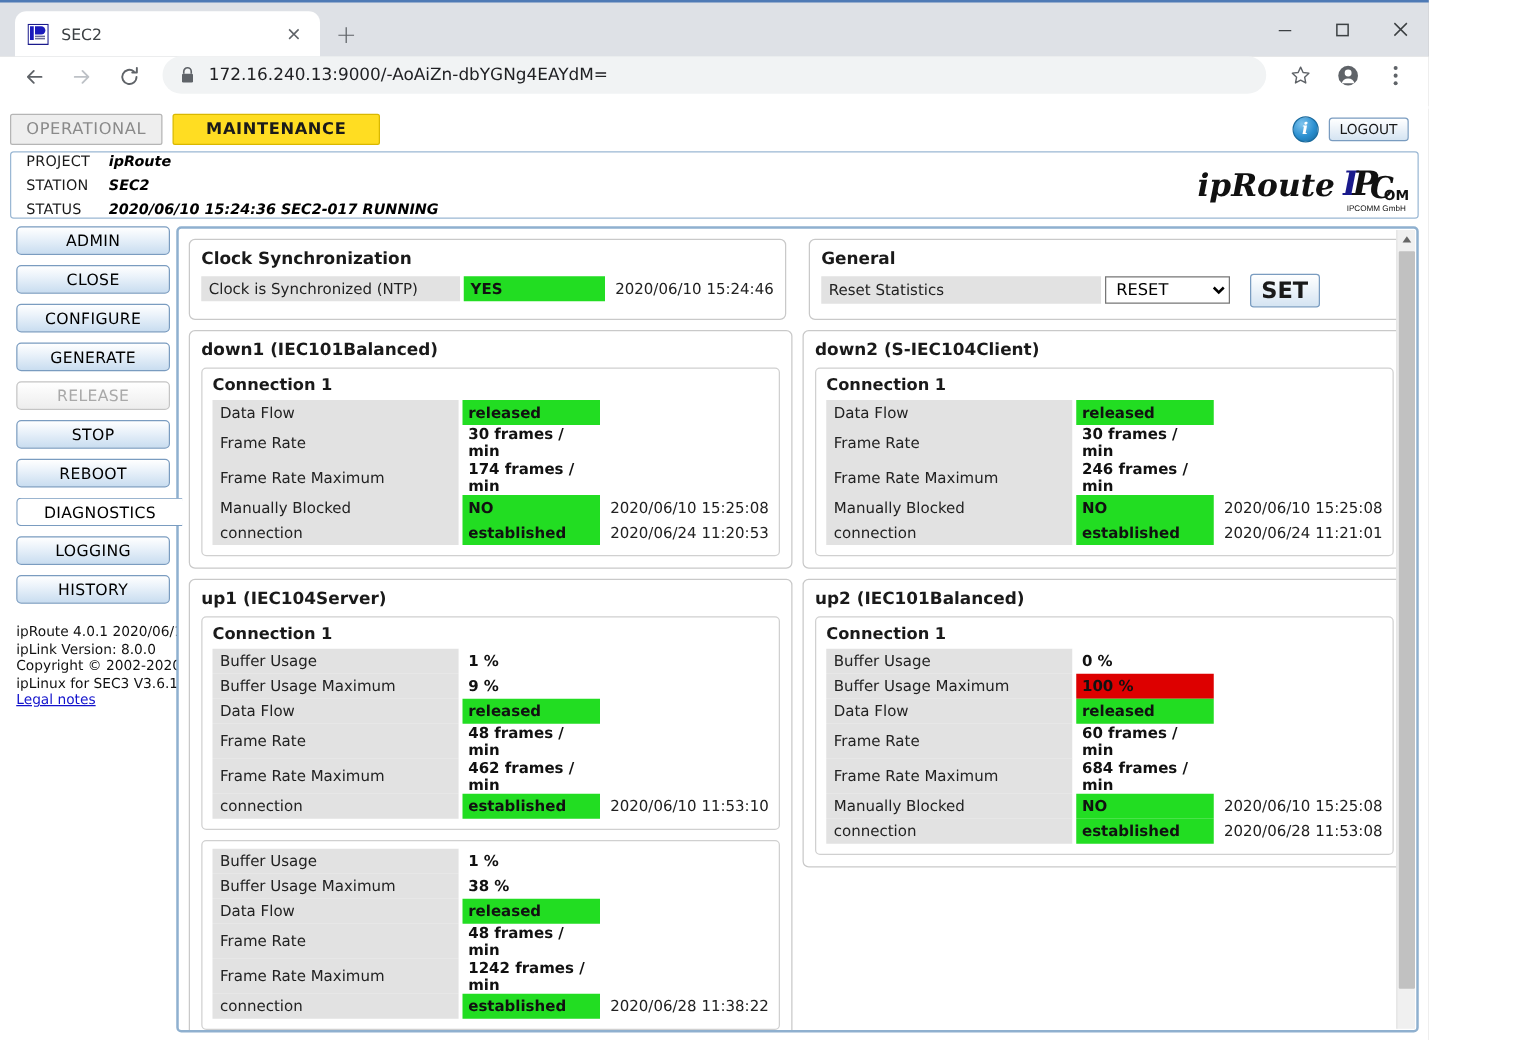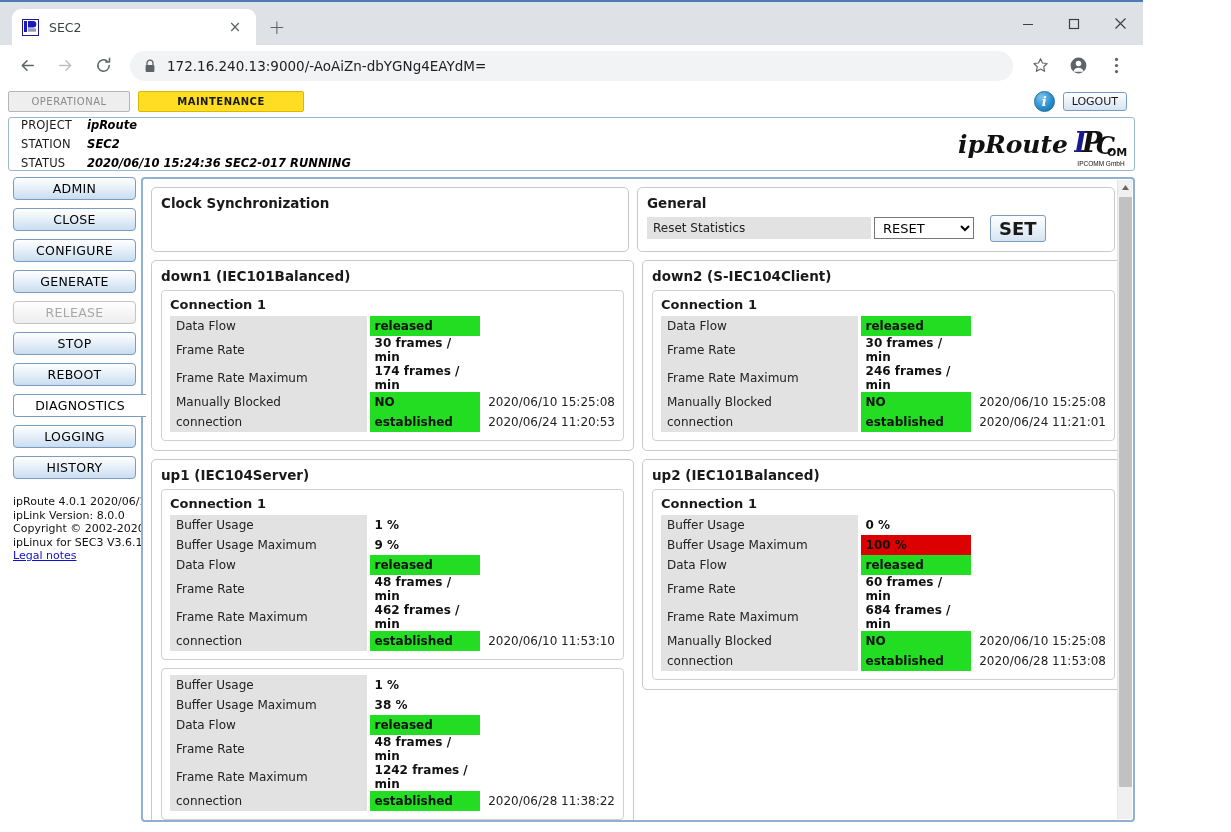--- a/index.html
+++ b/index.html
@@ -47,21 +47,21 @@
   .winctrls {
     position:absolute; right:0; top:0; height: 43px; display:flex;
   }
   .winbtn {
     width: 46px; height: 43px; display:flex; align-items:center; justify-content:center;
     color:#3c4043;
   }
 
   .toolbar {
     height: 42px; background: #fff;
-    display:flex; align-items:center; padding: 0 8px;
+    display:flex; align-items:flex-start; padding: 0 8px;
     border-bottom: 1px solid #dadce0;
   }
   .navbtn {
     width: 32px; height: 32px; margin: 0 3px;
     display:flex; align-items:center; justify-content:center;
     color: #5f6368; flex:none;
   }
   .navbtn.disabled { color: #bdc1c6; }
   .omnibox {
     flex: 1; height: 30px; margin: 0 8px;
@@ -80,21 +80,21 @@
   
   .page {
     position: absolute; top: 85px; left: 0; right: 0; bottom: 0;
     background: #fff; overflow: hidden;
     font-size: 12px; color: #000;
   }
 
   
   .modebar { padding: 6px 8px 0 8px; display: flex; gap: 8px; }
   .modebtn {
-    font-size: 10px; letter-spacing: .5px;
+    font-size: 13px; letter-spacing: .5px;
     padding: 4px 0; width: 122px; text-align:center;
     border: 1px solid #b5b5b5; background: #eeeeee; color: #8a8a8a;
     border-radius: 2px;
   }
   .modebtn.active {
     background: #ffdd22; color: #1a1a1a; font-weight: bold;
     border-color: #d9b800; width: 166px;
   }
   .modebar-right {
     margin-left:auto; display:flex; align-items:center; gap: 8px; padding-right: 8px;
@@ -201,21 +201,21 @@
   .kv td.ts { padding-left: 8px; color:#222; font-weight: normal; white-space: nowrap; }
 
   .subpanel {
     border: 1px solid #d0d0d0; border-radius: 4px; padding: 6px 8px 8px 8px;
     margin-bottom: 8px; background:#fff;
   }
   .subpanel:last-child { margin-bottom: 0; }
   .subtitle { font-size: 13px; font-weight: bold; color:#1a1a1a; margin-bottom: 4px; }
 
   
-  .toprow { display:flex; gap: 8px; margin-bottom: 8px; }
+  .toprow { display:flex; gap: 8px; margin-bottom: 8px; justify-content: space-between; }
   .toprow .panel { padding-bottom: 12px; }
   .clock-k { background:#e2e2e2; padding-left:6px; width: 228px; height: 21px; }
   .sel {
     font-size: 13px; padding: 1px 4px; border: 1px solid #767676; background:#fff;
     width: 100px; height: 22px; font-family: inherit;
   }
   .setbtn {
     font-size: 18px; padding: 2px 8px; margin-left: 6px;
     border: 1px solid #7a9cc0; border-radius: 3px;
     background: linear-gradient(#ffffff, #d5e4f2); color:#1a1a1a; font-weight: bold;
@@ -381,20 +381,30 @@
           <a href="#">Legal notes</a>
         </div>
       </div>
 
       <div class="content">
         <div class="content-inner">
 
           <div class="toprow">
             <div class="panel" style="max-width: 478px;">
               <div class="panel-title">Clock Synchronization</div>
+              <table class="kv">
+                <tbody>
+                    <tr>
+                  <td class="k clock-k">Clock is Synchronized (NTP)</td>
+                  <td class="gap"></td>
+                  <td class="v green">YES</td>
+                  <td class="ts">2020/06/10 15:24:46</td>
+                </tr>
+              </tbody>
+                </table>
             </div>
 
             <div class="panel" style="max-width: 478px;">
               <div class="panel-title">General</div>
               <table class="kv">
                 <tbody>
                     <tr>
                   <td class="k" style="width:224px;">Reset Statistics</td>
                   <td class="gap"></td>
                   <td style="width:110px;">

